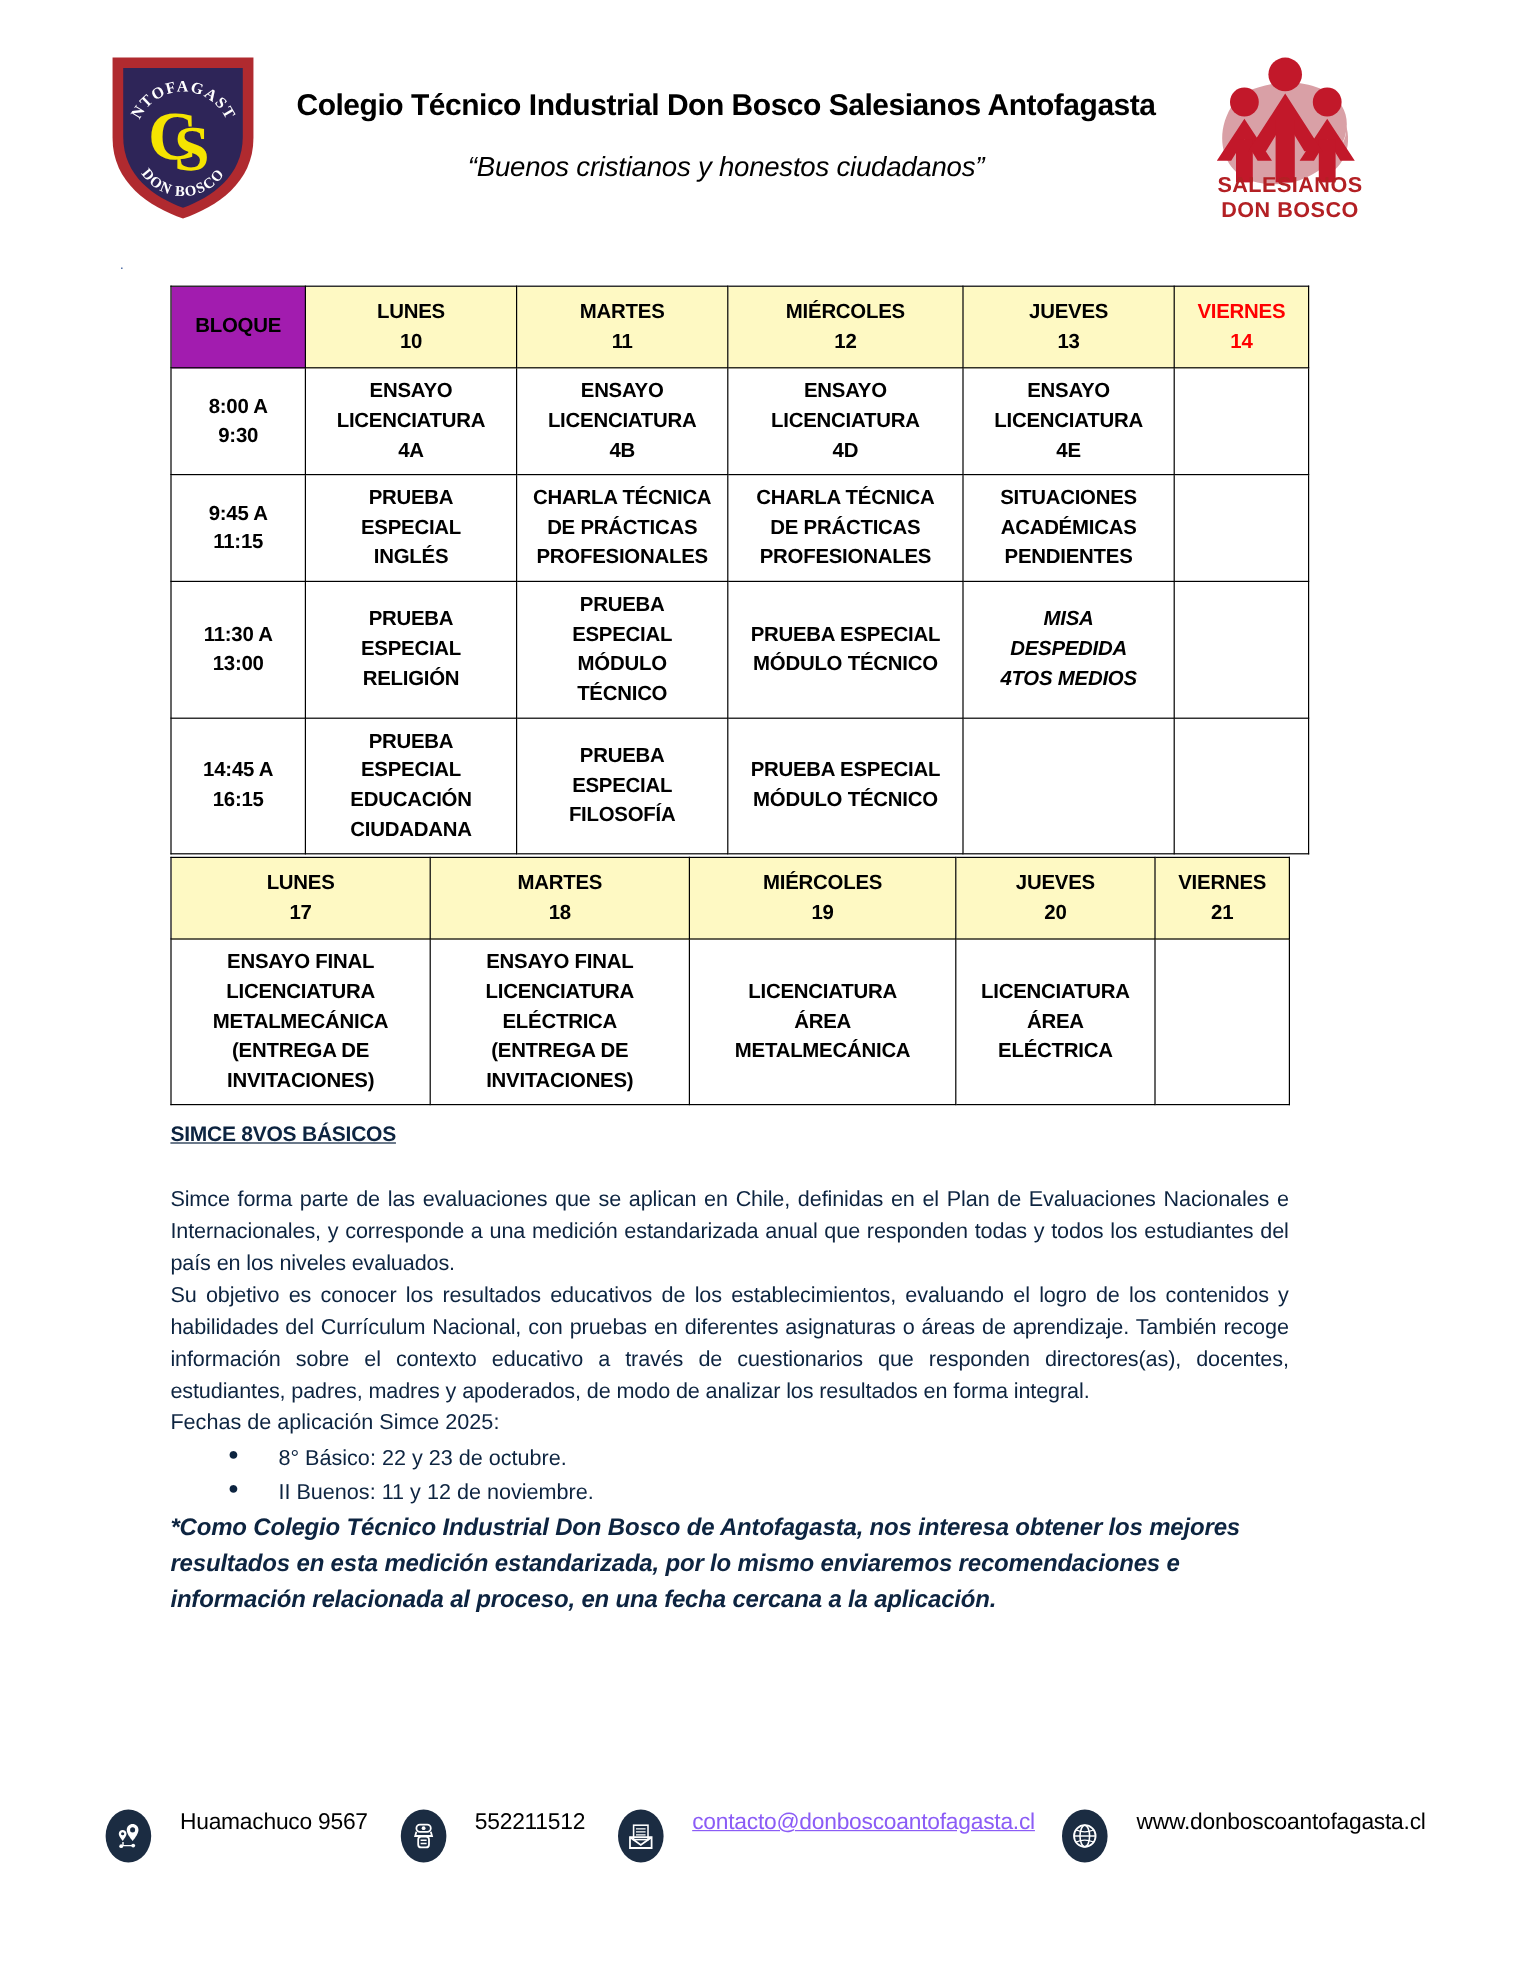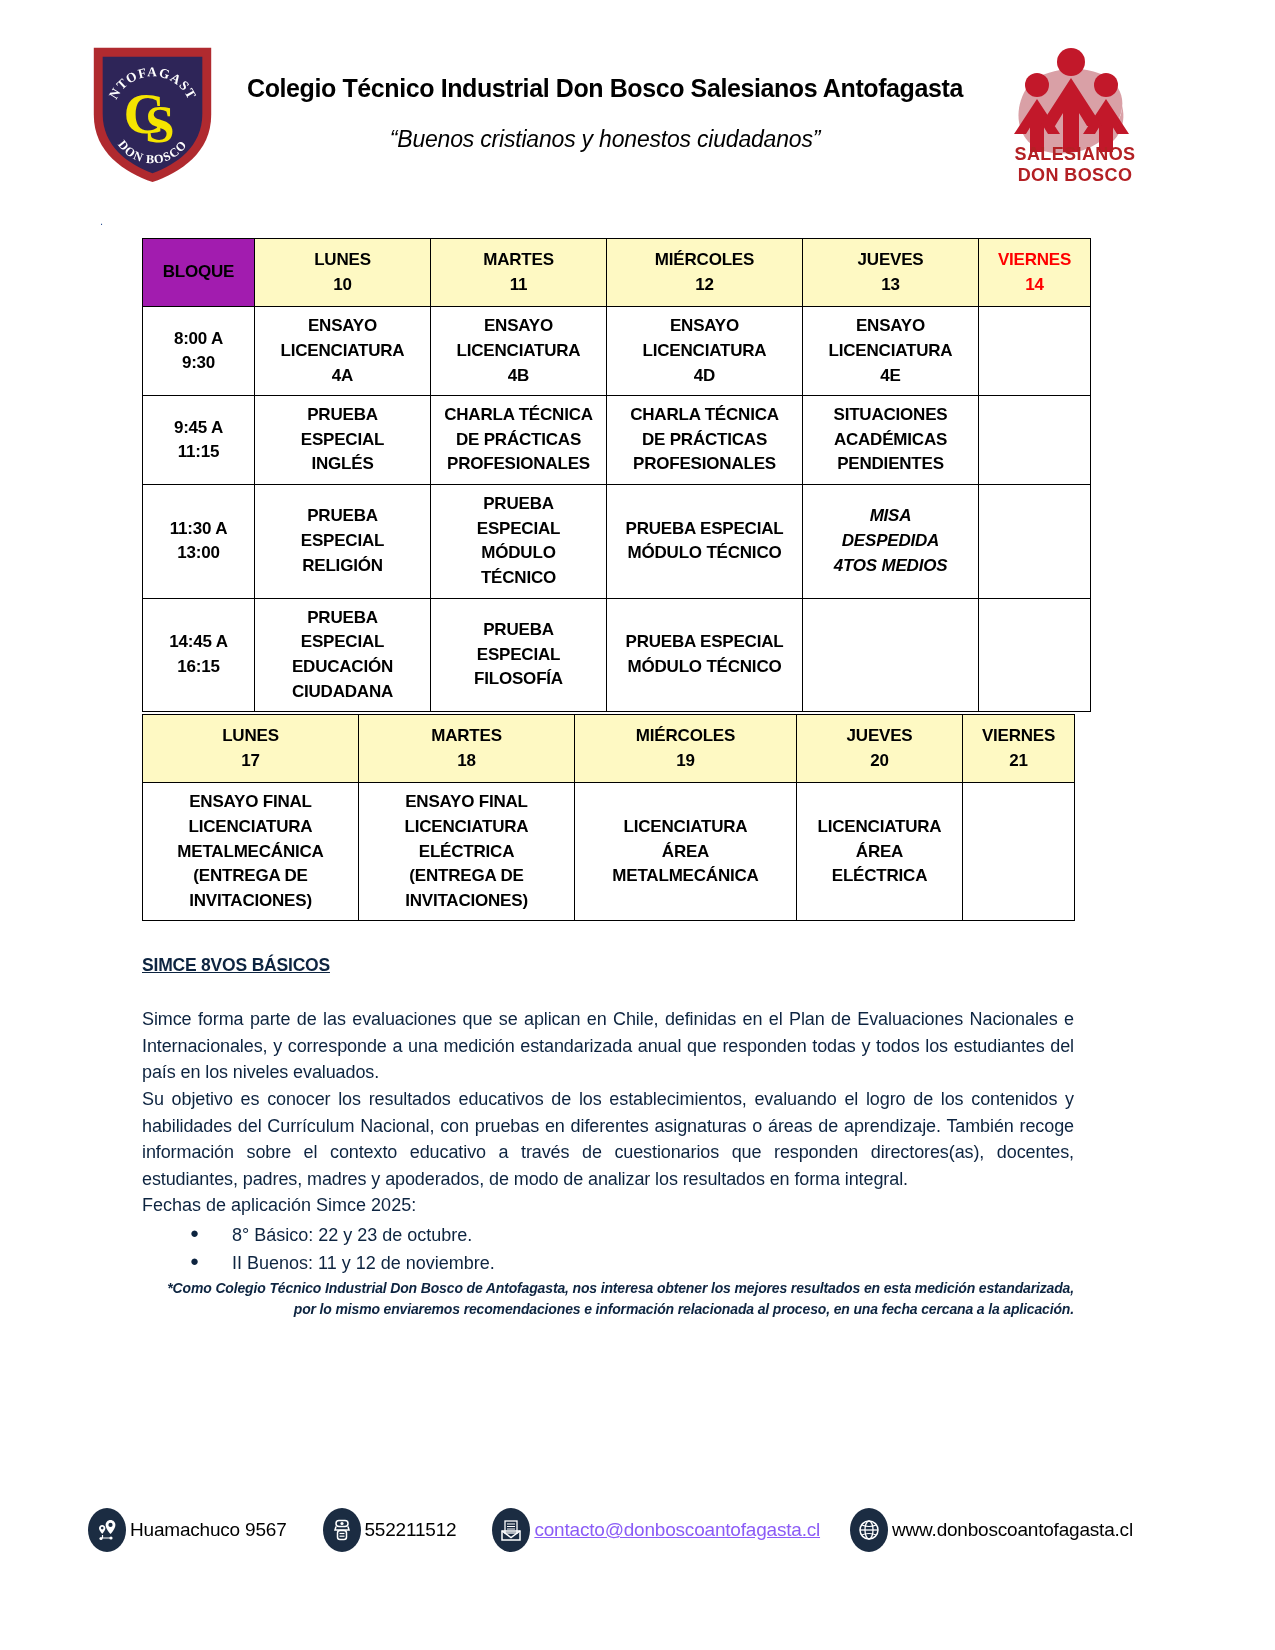--- a/index.html
+++ b/index.html
@@ -145,21 +145,20 @@
     top: 935px;
     width: 932px;
   }
   .simce-heading {
     font-size: 17.5px;
     font-weight: bold;
     text-decoration: underline;
     color: #0d2440;
     letter-spacing: -0.2px;
     margin-bottom: 30px;
-    margin-top: 20px;
   }
   .body-par {
     font-size: 18px;
     color: #0d2440;
     text-align: justify;
     line-height: 1.48;
     letter-spacing: -0.1px;
     margin: 0;
   }
   .par-gap { margin-top: 20px; }
@@ -182,45 +181,43 @@
     position: relative;
   }
   .bullets li .dot {
     position: absolute;
     left: 48px;
     top: 0;
     font-size: 15px;
   }
   .bullets li b { font-weight: normal; }
   .closing-par {
-    font-size: 14px;
+    font-size: 20px;
     font-weight: bold;
     font-style: italic;
     color: #0d2440;
     line-height: 1.5;
     margin: 0;
     letter-spacing: -0.15px;
-    text-align: right;
   }
 
   
   .footer {
     position: absolute;
     left: 88px;
     top: 1500px;
     width: 1100px;
     height: 60px;
     display: flex;
     align-items: center;
     gap: 0;
   }
   .f-item {
     display: flex;
-    align-items: center;
-    gap: 4px;
+    gap: 24px;
   }
   .f-icon {
     width: 38px;
     height: 44px;
     background: #1b2c42;
     border-radius: 50%;
     display: flex;
     align-items: center;
     justify-content: center;
     flex: 0 0 auto;

